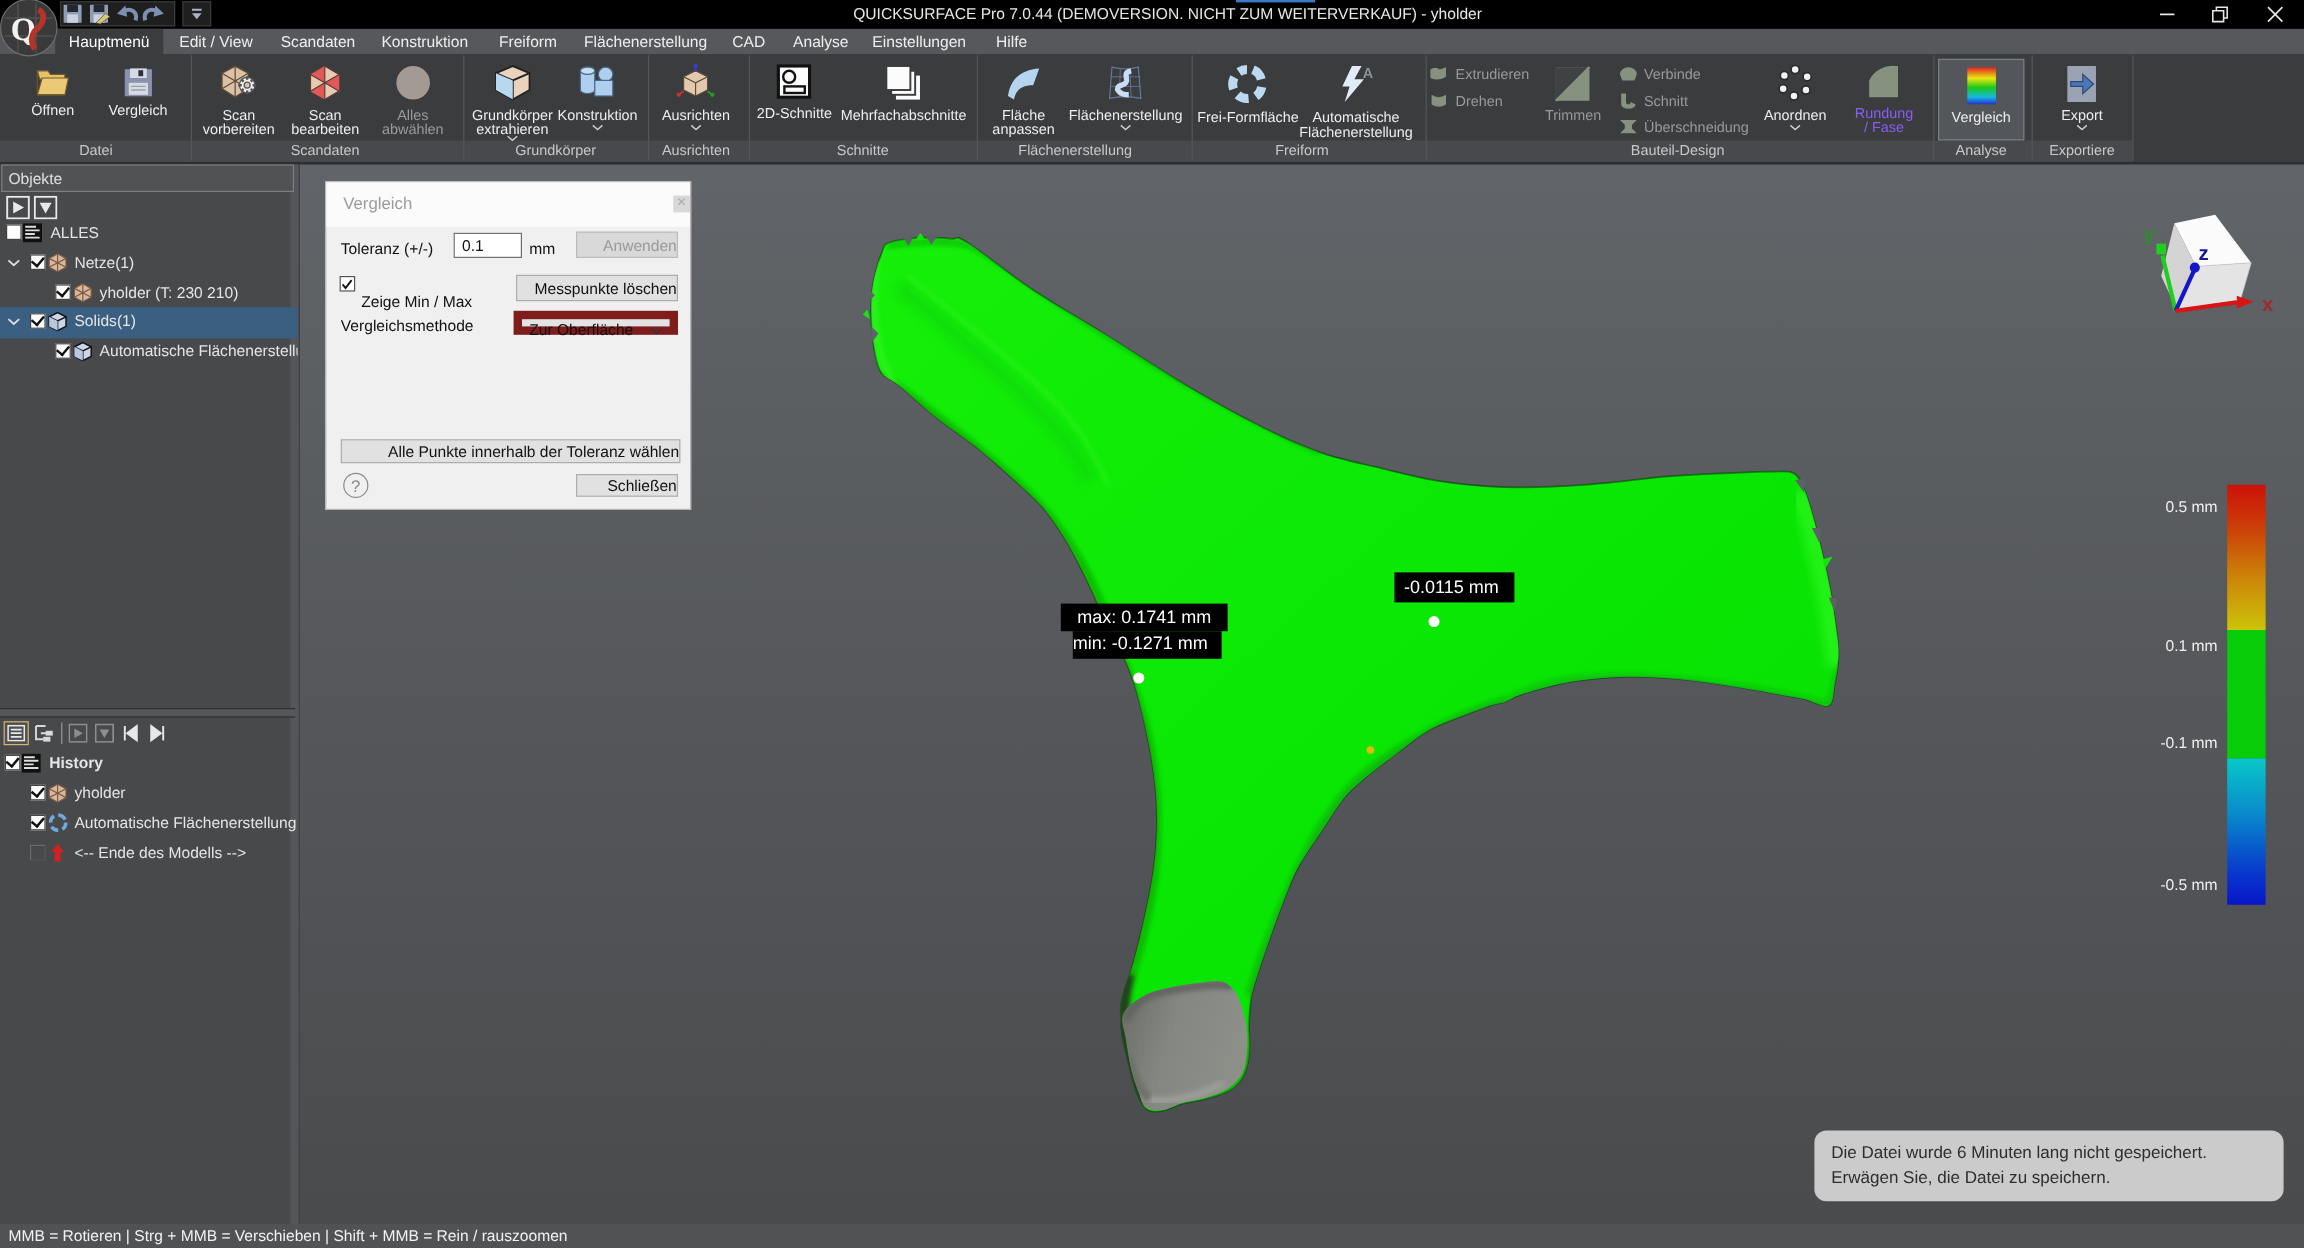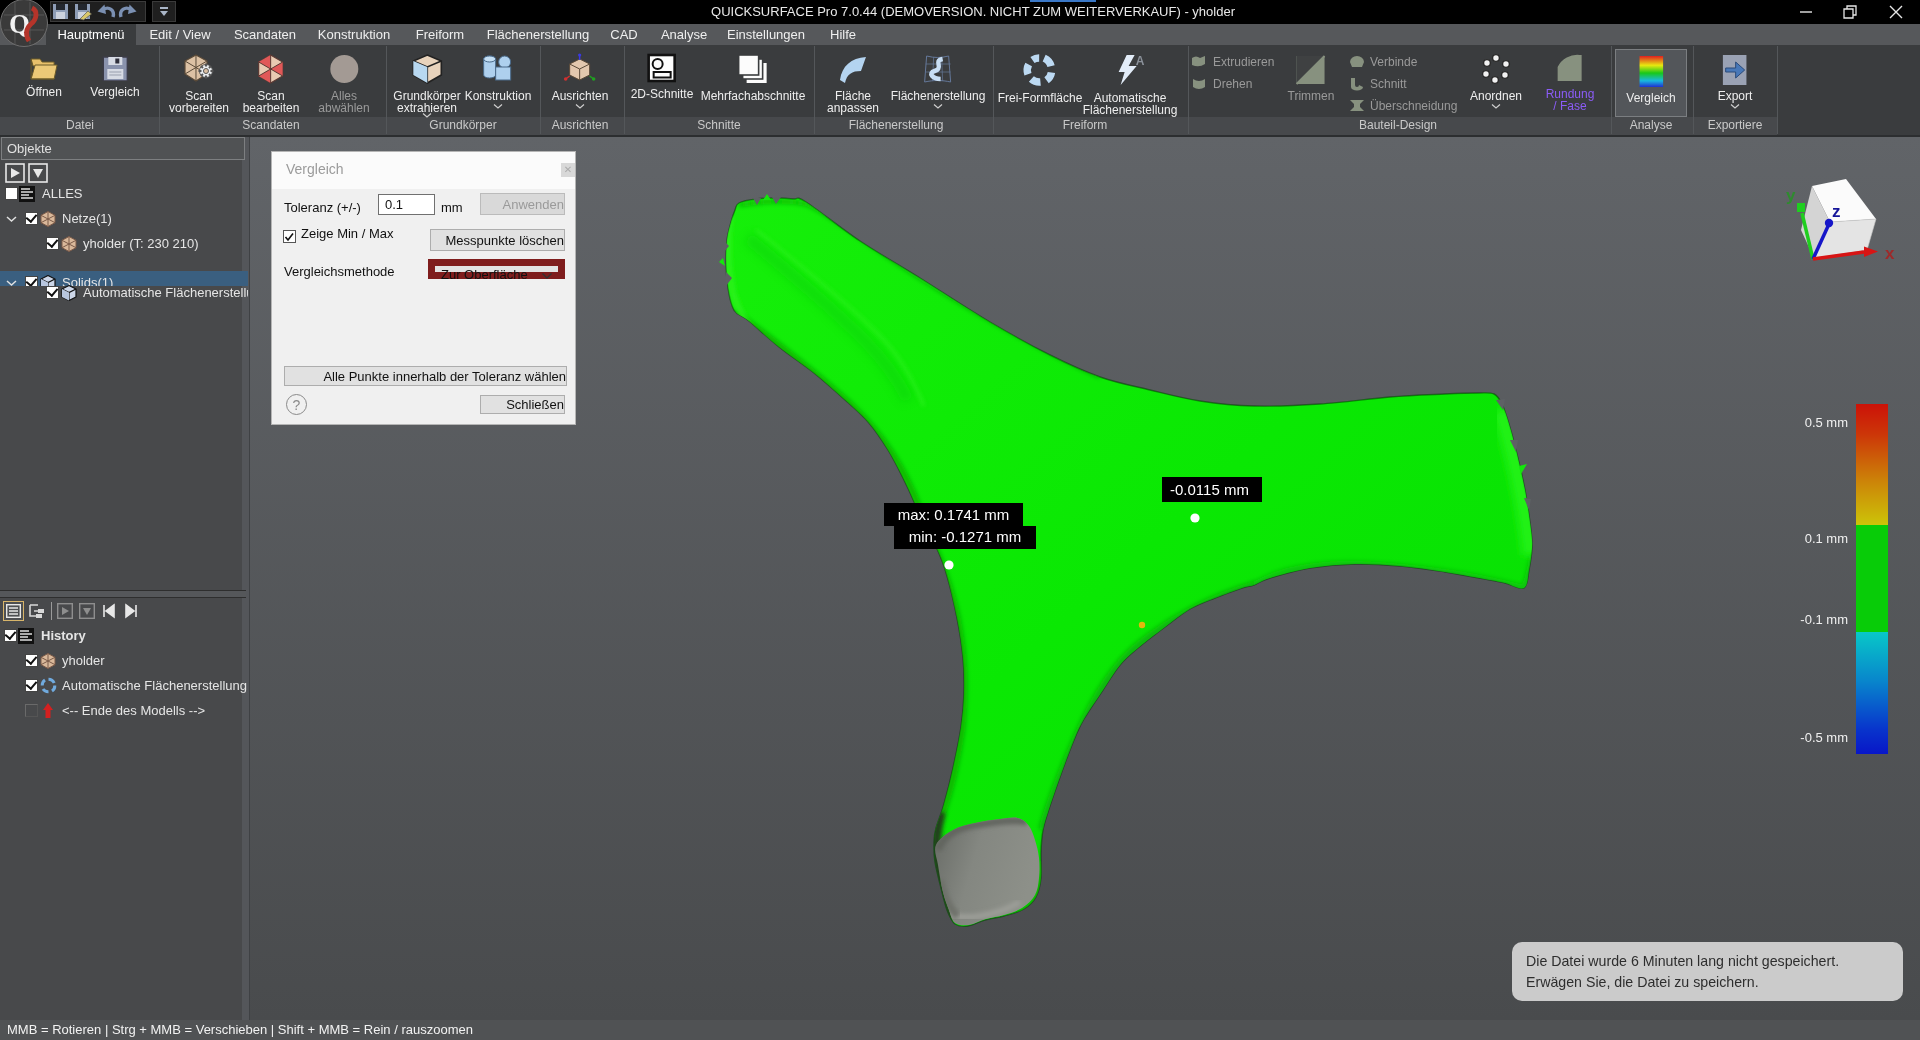--- a/index.html
+++ b/index.html
@@ -357,21 +357,21 @@
     <span style="position:absolute;left:62px">Netze(1)</span>
   </div>
   <div class="treerow" style="top:95px">
     <div class="cb" style="left:46px"></div>
     <svg class="abs" style="left:61px;top:4px" width="16" height="16">
         <path d="M8 0.5 L15 4.3 V11.7 L8 15.5 L1 11.7 V4.3 Z" fill="#d9b89a" stroke="#7a5a48" stroke-width="1"></path>
         <path d="M8 0.5 V15.5 M1 4.3 L15 11.7 M15 4.3 L1 11.7" stroke="#7a5a48" stroke-width="1"></path>
       </svg>
     <span style="position:absolute;left:83px">yholder (T: 230 210)</span>
   </div>
-  <div class="treerow" style="top:134px;background:#3a5f80;height:15px">
+  <div class="treerow" style="top:119px;background:#3a5f80;height:26px">
     <svg class="abs" style="left:6px;top:9px" width="11" height="6">
         <path d="M1 1 L5.5 5 L10 1" stroke="#e0e0e0" stroke-width="1.5" fill="none"></path>
       </svg>
     <div class="cb" style="left:25px"></div>
     <svg class="abs" style="left:40px;top:4px" width="16" height="16">
         <path d="M8 0.5 L15 4 V12 L8 15.5 L1 12 V4 Z" fill="#ccd6e8" stroke="#111" stroke-width="1.2"></path>
         <path d="M1 4 L8 7.5 L15 4 M8 7.5 V15.5" stroke="#111" stroke-width="1.2" fill="none"></path>
         <path d="M1 4 L8 7.5 V15.5 L1 12 Z" fill="#b8c6de"></path>
       </svg>
     <span style="position:absolute;left:62px">Solids(1)</span>
@@ -561,37 +561,37 @@
   <rect x="1856" y="632" width="32" height="122" fill="url(#botbar)"></rect>
 </svg>
 
 <div class="scalelbl" style="left:1788px;top:422px">0.5 mm</div>
 <div class="scalelbl" style="left:1788px;top:538px">0.1 mm</div>
 <div class="scalelbl" style="left:1788px;top:619px">-0.1 mm</div>
 <div class="scalelbl" style="left:1788px;top:737px">-0.5 mm</div>
 
 <div class="vlabel" style="left:1162px;top:477px;width:100px;height:25px;line-height:25px;padding-left:8px;">-0.0115 mm</div>
 <div class="vlabel" style="left:884px;top:503px;width:139px;height:23px;line-height:23px;text-align:center;">max: 0.1741 mm</div>
-<div class="vlabel" style="left:894px;top:526px;width:142px;height:23px;line-height:22px;text-align:center;">min: -0.1271 mm</div>
+<div class="vlabel" style="left:894px;top:526px;width:124px;height:23px;line-height:22px;text-align:left;">min: -0.1271 mm</div>
 
 <div id="notif">Die Datei wurde 6 Minuten lang nicht gespeichert.<br>Erwägen Sie, die Datei zu speichern.</div>
 
 <div id="dialog">
   <div id="dlgtitle">Vergleich</div>
   <div class="abs" style="left:289px;top:11px;width:14px;height:14px;background:#d8d8d8;color:#aaa;text-align:center;line-height:14px;font-size:10px;">✕</div>
   <div class="abs" style="left:12px;top:48px;">Toleranz (+/-)</div>
   <div class="abs" style="left:106px;top:42px;width:57px;height:21px;background:#fff;border:1px solid #707070;line-height:19px;padding-left:6px;">0.1</div>
   <div class="abs" style="left:169px;top:48px;">mm</div>
   <div class="dbtn" style="left:208px;top:41px;width:85px;height:22px;line-height:21px;background:#d9d9d9;border-color:#bbb;color:#9a9a9a;">Anwenden</div>
   <div class="abs" style="left:11px;top:78px;width:13px;height:13px;background:#fff;border:1px solid #555;">
     <svg width="11" height="11">
         <path d="M1.5 5 L4 8 L9 1.5" stroke="#111" stroke-width="1.6" fill="none"></path>
       </svg>
   </div>
-  <div class="abs" style="left:29px;top:74px;">Zeige Min / Max</div>
+  <div class="abs" style="left:29px;top:92px;">Zeige Min / Max</div>
   <div class="dbtn" style="left:158px;top:77px;width:135px;height:22px;line-height:21px;">Messpunkte löschen</div>
   <div class="abs" style="left:12px;top:112px;">Vergleichsmethode</div>
   <div class="abs" style="left:156px;top:107px;width:137px;height:20px;background:#e3e3e3;border:7px solid #7f1d1d;line-height:18px;padding-left:6px;">Zur Oberfläche
     <svg class="abs" style="right:6px;top:7px" width="10" height="6">
         <path d="M0.5 0.5 L5 5 L9.5 0.5" stroke="#333" stroke-width="1.3" fill="none"></path>
       </svg>
   </div>
   <div class="dbtn" style="left:12px;top:214px;width:283px;height:20px;line-height:19px;">Alle Punkte innerhalb der Toleranz wählen</div>
   <div class="abs" style="left:14px;top:242px;width:21px;height:21px;border:1.5px solid #8a8a8a;border-radius:50%;color:#8a8a8a;text-align:center;line-height:20px;font-size:14px;">?</div>
   <div class="dbtn" style="left:208px;top:243px;width:85px;height:19px;line-height:18px;">Schließen</div>

